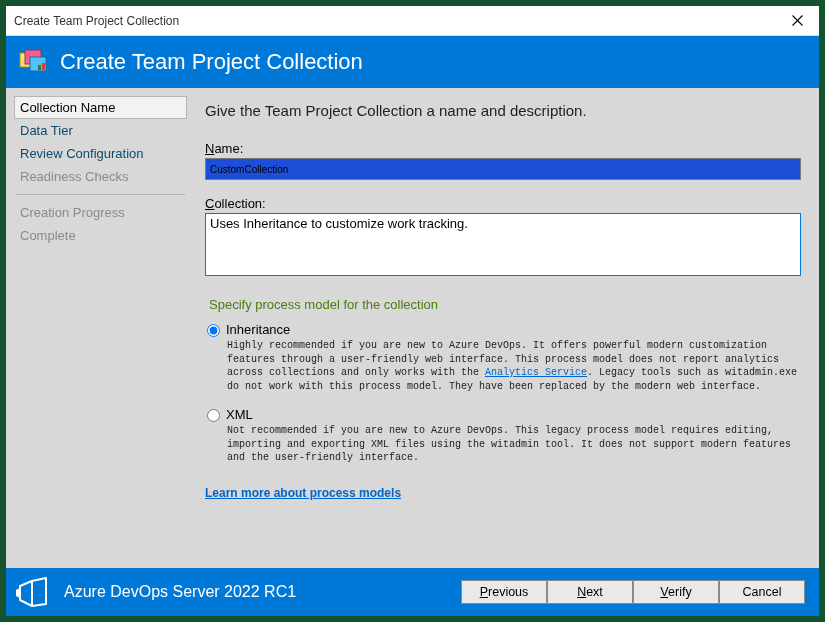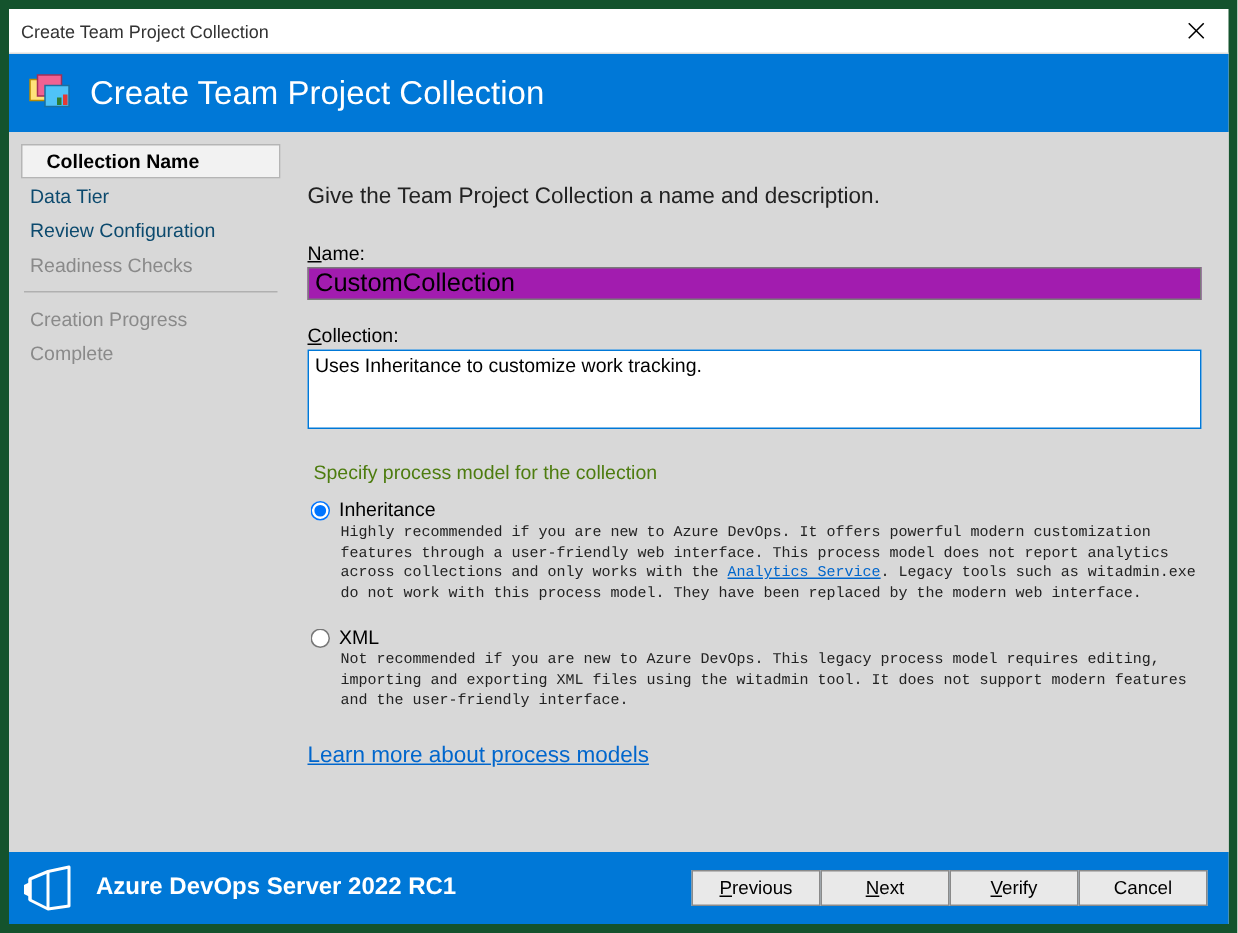--- a/index.html
+++ b/index.html
@@ -6,38 +6,38 @@
   html, body { margin:0; padding:0; font-family: "Segoe UI", Tahoma, sans-serif; font-size:13px; color:#000; }
   .window { width:825px; height:622px; border:6px solid #14532d; background:#fff; display:flex; flex-direction:column; position:relative; }
   .titlebar { height:30px; display:flex; align-items:center; padding:0 0 0 8px; font-size:12px; color:#333; border-bottom:1px solid #ddd; }
   .titlebar .title { flex:1; }
   .close-btn { width:44px; height:30px; display:flex; align-items:center; justify-content:center; font-size:15px; color:#000; cursor:pointer; }
   .header { background:#0078d7; color:#fff; height:52px; display:flex; align-items:center; padding:0 12px; gap:12px; }
   .header-title { font-size:22px; font-weight:400; }
   .body { flex:1; display:flex; background:#d8d8d8; }
   .sidebar { width:195px; background:#d8d8d8; padding:8px 8px 8px 8px; }
   .nav-item { padding:4px 6px; font-size:13px; color:#0c4a6e; cursor:pointer; }
-  .nav-item.active { background:#f2f2f2; border:1px solid #b5b5b5; padding:3px 16px; color:#000;font-weight:bold; }
+  .nav-item.active { background:#f2f2f2; border:1px solid #b5b5b5; padding:3px 5px; color:#000; }
   .nav-item.disabled { color:#8a8a8a; cursor:default; }
   .sidebar hr { border:none; border-top:1px solid #b0b0b0; margin:6px 2px; }
   .main { flex:1; padding:14px 18px 10px 10px; background:#d8d8d8; }
-  .subtitle { font-size:15px; color:#222; margin-bottom:22px;margin-top:20px; }
+  .subtitle { font-size:15px; color:#222; margin-bottom:22px; }
   .label { font-size:13px; margin-bottom:2px; }
   .underline-first::first-letter { text-decoration:underline; }
-  input.text-field { width:596px; height:22px; border:1px solid #7a7a7a; padding:1px 4px; font-family:inherit; font-size:17px; outline:none; background:#a21caf; }
-  textarea.text-area { width:596px; height:53px; border:1px solid #0078d7; padding:2px 4px; font-family:inherit; font-size:13px; outline:none; resize:none; background:#fff; }
+  input.text-field { width:596px; height:22px; border:1px solid #7a7a7a; padding:1px 4px; font-family:inherit; font-size:10px; outline:none; background:#1d4ed8; }
+  textarea.text-area { width:596px; height:63px; border:1px solid #0078d7; padding:2px 4px; font-family:inherit; font-size:13px; outline:none; resize:none; background:#fff; }
   .section-heading { font-size:13px; margin:18px 0 10px 4px; color:#4d7c0f; }
   .radio-row { display:flex; align-items:flex-end; margin-bottom:2px; }
   .radio-row input[type=radio] { margin:2px 6px 0 2px; }
   .radio-label { font-size:13px; }
   .radio-desc { margin:0 0 14px 22px; font-size:10px; color:#222; line-height:1.35; width:572px;font-family:Liberation Mono, monospace; }
   a.inline-link { color:#0066cc; text-decoration:underline; cursor:pointer; }
-  a.block-link { color:#0066cc; text-decoration:underline; cursor:pointer; font-size:15px; }
+  a.block-link { color:#0066cc; text-decoration:underline; cursor:pointer; font-size:12px;font-weight:bold; }
   .footer { height:48px; background:#0078d7; display:flex; align-items:center; padding:0 14px 0 10px; gap:8px; }
-  .footer-brand { color:#fff; font-size:16px; font-weight:700; margin-left:6px; flex:1; }
+  .footer-brand { color:#fff; font-size:16px; font-weight:400; margin-left:6px; flex:1; }
   .footer-buttons { display:flex; gap:0; }
   .footer-btn { width:86px; height:24px; background:#e9e9e9; border:1px solid #8a8a8a; font-size:12.5px; font-family:inherit; cursor:pointer; padding:0; text-align:center; line-height:22px; }
   .footer-btn .ul { text-decoration:underline; }
   .logo-svg { display:block; }
 </style>
 </head>
 <body>
 
 <div class="window">
 

